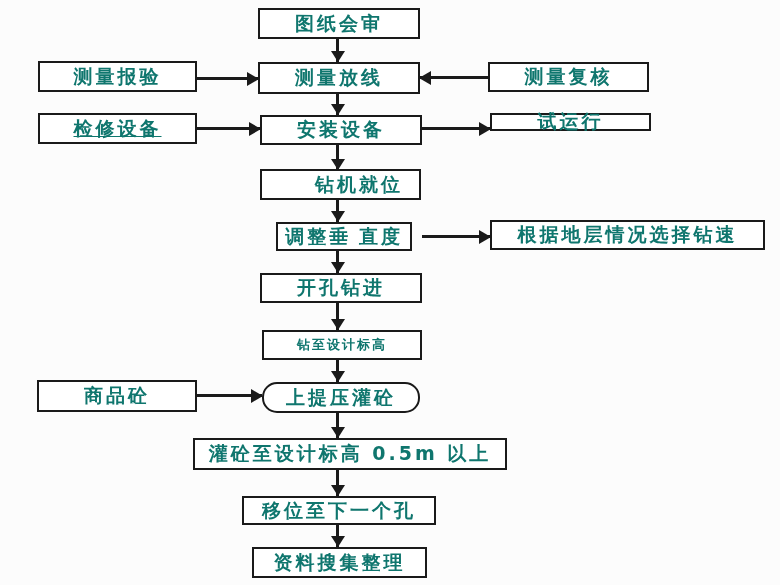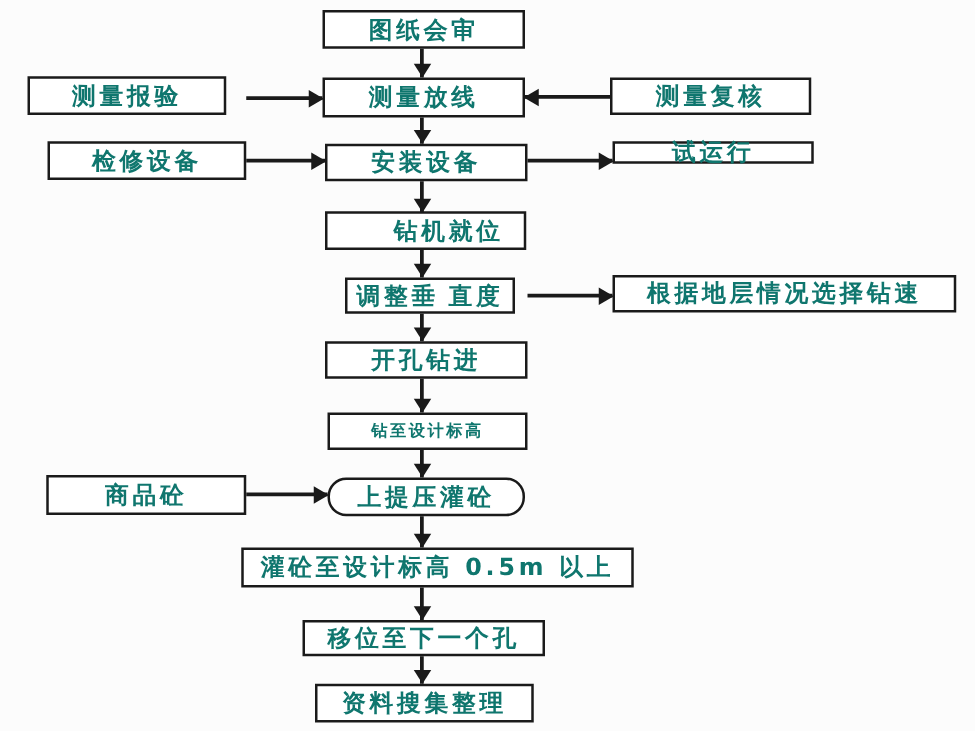--- a/index.html
+++ b/index.html
@@ -78,24 +78,24 @@
     border-bottom: 7px solid transparent;
     border-right: 12px solid #1a1a1a;
   }
 </style>
 </head>
 <body>
 
 <div class="canvas">
 
   <div class="node" style="left:258px; top:8px;   width:162px; height:31px;">图纸会审</div>
-  <div class="node" style="left:22px;  top:61px;  width:159px; height:31px;font-family:Liberation Mono, monospace;">测量报验</div>
+  <div class="node" style="left:38px;  top:61px;  width:159px; height:31px;font-family:Liberation Mono, monospace;">测量报验</div>
   <div class="node" style="left:258px; top:62px;  width:162px; height:32px;">测量放线</div>
   <div class="node" style="left:488px; top:62px;  width:161px; height:30px;">测量复核</div>
-  <div class="node" style="left:38px;  top:113px; width:159px; height:31px;">检修设备</div>
+  <div class="node" style="left:38px;  top:113px; width:159px; height:31px;text-decoration:underline;">检修设备</div>
   <div class="node" style="left:260px; top:115px; width:162px; height:30px;">安装设备</div>
   <div class="node" style="left:490px; top:113px; width:161px; height:18px;">试运行</div>
   <div class="node" style="left:260px; top:169px; width:161px; height:31px;padding-left:37px;">钻机就位</div>
   <div class="node" style="left:276px; top:222px; width:136px; height:29px;font-family:Liberation Serif, serif;">调整垂 直度</div>
   <div class="node" style="left:490px; top:220px; width:275px; height:30px;">根据地层情况选择钻速</div>
   <div class="node" style="left:260px; top:273px; width:162px; height:30px;">开孔钻进</div>
   <div class="node small-text" style="left:262px; top:330px; width:160px; height:30px;">钻至设计标高</div>
   <div class="node" style="left:37px;  top:380px; width:160px; height:32px;">商品砼</div>
   <div class="node" style="left:262px; top:382px; width:158px; height:31px;border-radius:15px;">上提压灌砼</div>
   <div class="node" style="left:193px; top:438px; width:314px; height:32px;">灌砼至设计标高 0.5m 以上</div>

